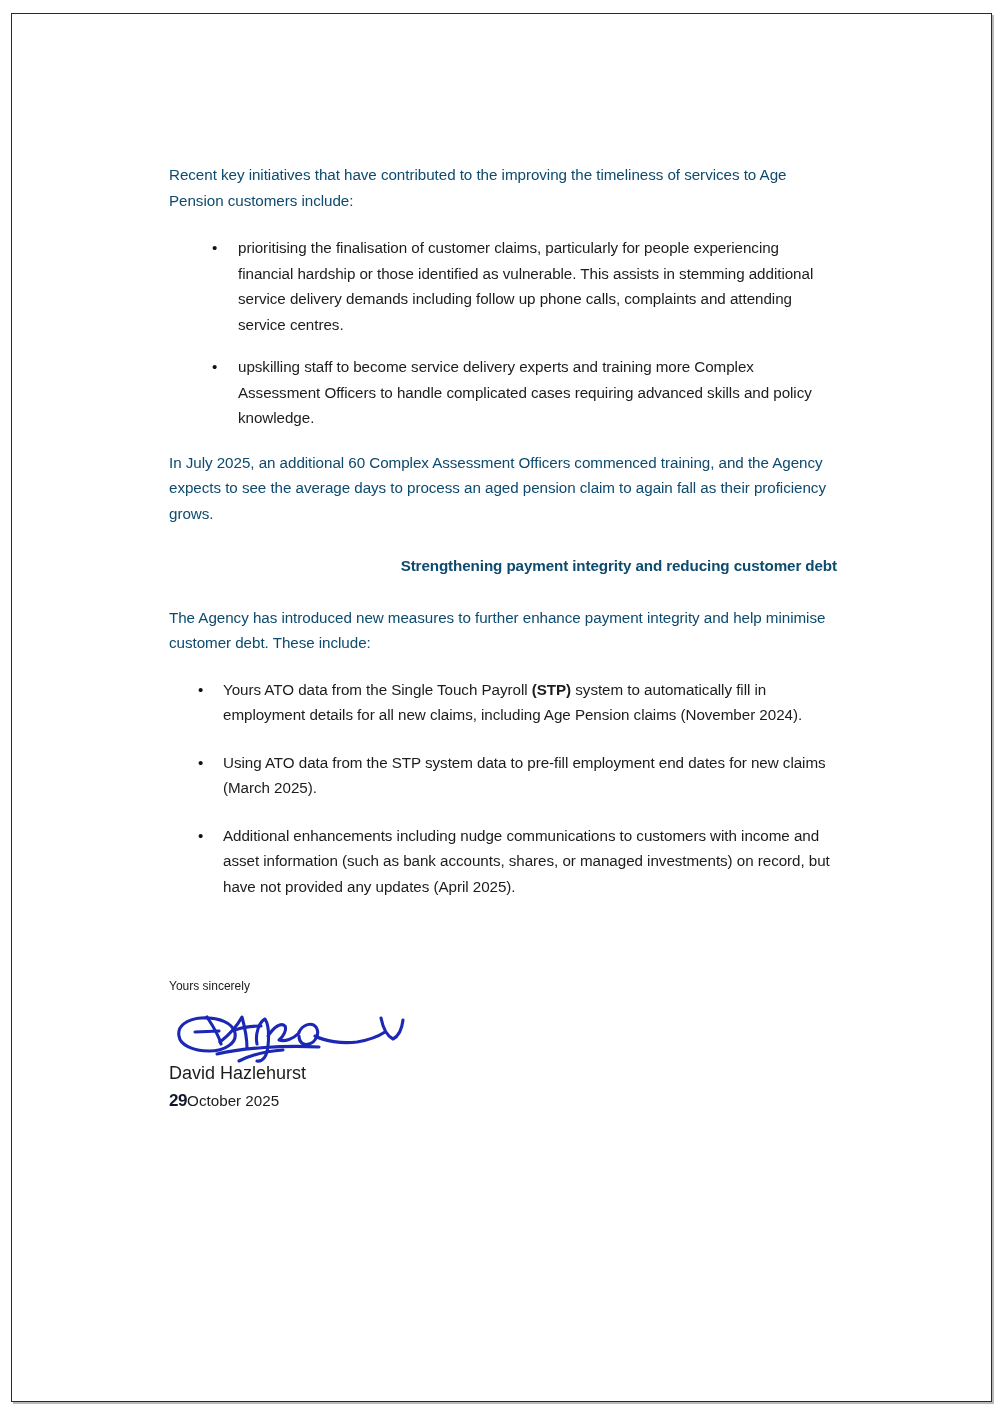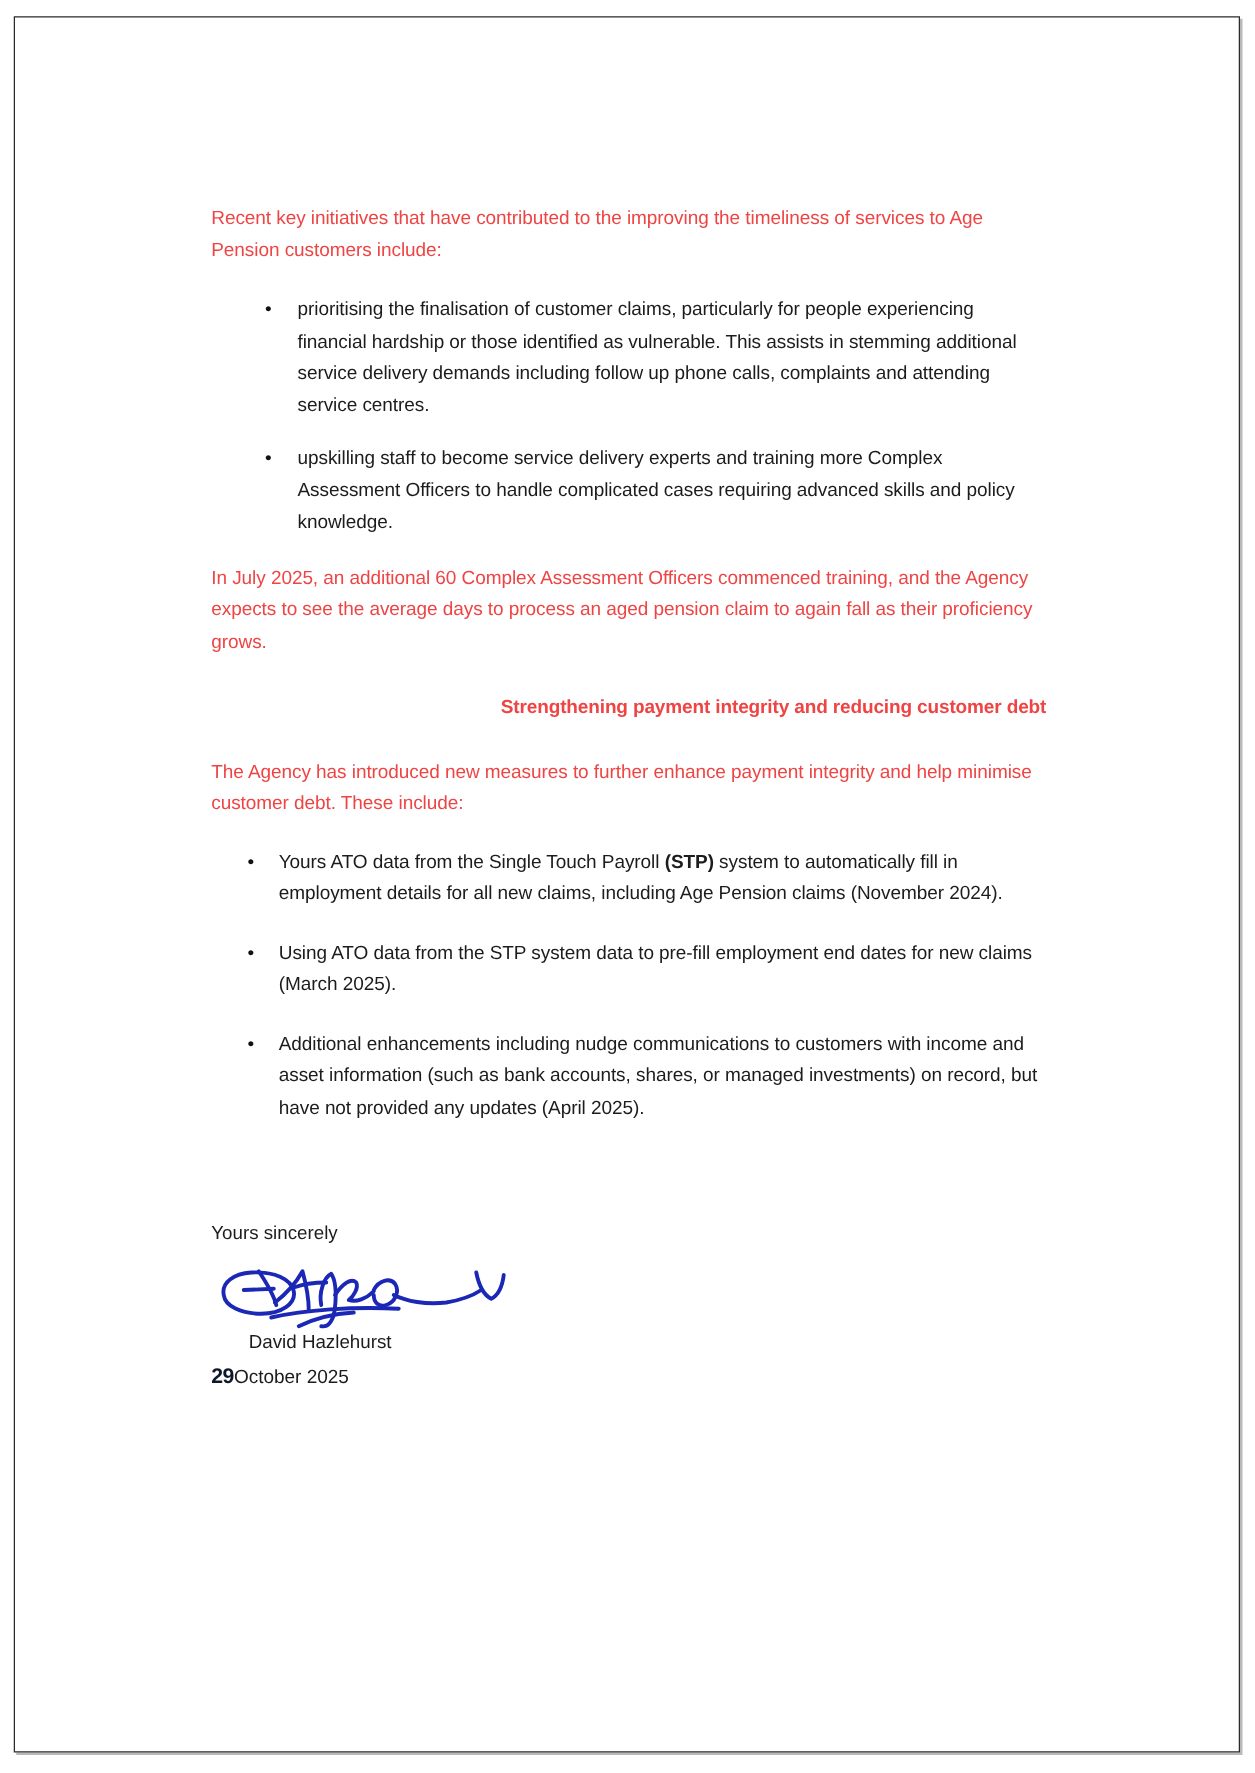--- a/index.html
+++ b/index.html
@@ -29,21 +29,21 @@
   .letter-body {
     position: absolute;
     left: 157px;
     top: 148px;
     width: 668px;
   }
 
   .para {
     font-size: 15.2px;
     line-height: 25.5px;
-    color: #ef4444;
+    color: #0c4a6e;
     margin: 0;
     text-align: left;
     letter-spacing: -0.05px;
   }
 
   .para.heading {
     font-weight: bold;
     letter-spacing: -0.1px;
     text-align: right;
   }
@@ -96,40 +96,39 @@
   ul.group-b li {
     padding-left: 25px;
     margin-bottom: 22px;
   }
   ul.group-b li:last-child { margin-bottom: 0; }
 
   .signature-block {
     position: relative;
   }
   .sig-salutation {
-    font-size: 15px;
+    font-size: 12px;
     line-height: 25.5px;
     color: #1c1c1c;
   }
   .sig-graphic {
     position: relative;
     width: 250px;
     height: 58px;
     margin-top: 6px;
     margin-left: 4px;
   }
   .sig-graphic svg {
     display: block;
   }
   .sig-name {
-    font-size: 15px;
+    font-size: 18px;
     line-height: 23px;
     color: #1c1c1c;
     margin-top: -2px;
-    margin-left: 30px;
   }
   .sig-date {
     font-size: 15.2px;
     line-height: 24px;
     color: #1c1c1c;
     margin-top: 4px;
     white-space: pre;
   }
   .sig-date .handwritten-day {
     color: #0f172a;

